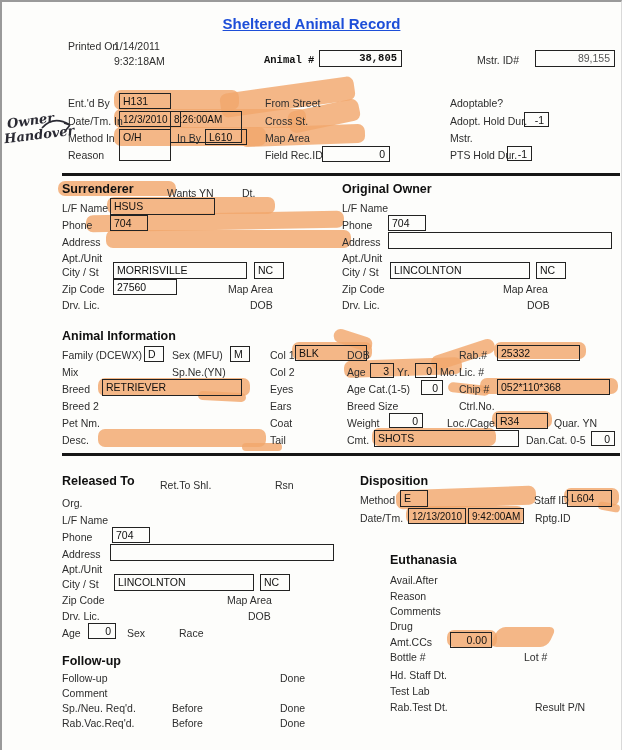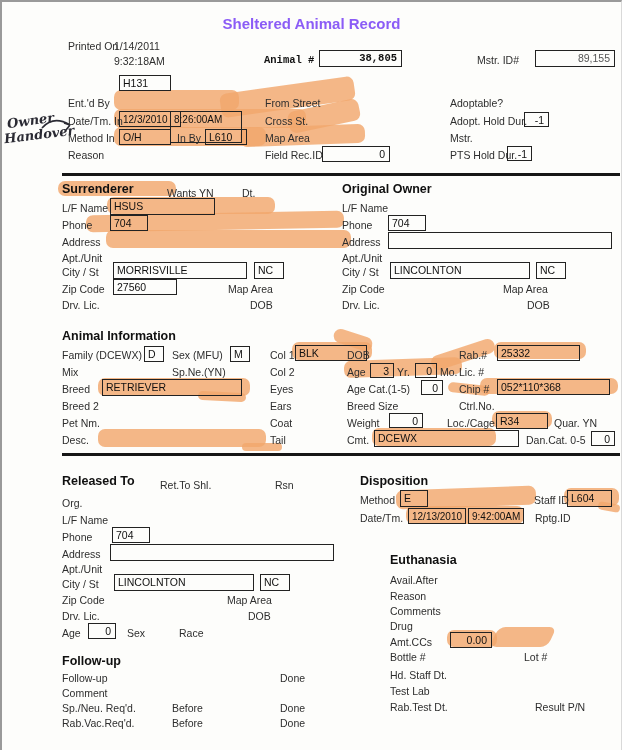--- a/index.html
+++ b/index.html
@@ -11,21 +11,21 @@
   .hd{position:absolute;font-weight:bold;font-size:12.5px;color:#101010;z-index:3;white-space:nowrap;}
   .bx{position:absolute;border:1.6px solid #222;box-sizing:border-box;z-index:2;background:transparent;}
   .bx .v{position:absolute;left:3px;top:1px;font-size:10.5px;line-height:13px;color:#101010;white-space:nowrap;}
   .bx.r .v{left:auto;right:4px;}
   .bx.sm .v{font-size:10px;}
   .mk{position:absolute;background:rgba(242,167,109,0.82);border-radius:7px;z-index:1;}
   .rule{position:absolute;height:3px;background:#161616;z-index:2;}
   .hw{position:absolute;font-family:"DejaVu Serif",serif;font-style:italic;font-size:13px;font-weight:bold;
       color:#2a2a33;z-index:3;white-space:nowrap;}
   .hw-arrow{position:absolute;z-index:3;}
-  .title{position:absolute;left:0;right:0;text-align:center;font-weight:bold;font-size:15px;color:#8b5cf6;z-index:3;}
+  .title{position:absolute;left:0;right:0;text-align:center;font-weight:bold;font-size:15px;color:#1d4ed8;z-index:3;text-decoration:underline;}
 </style>
 </head>
 <body>
 
 <div class="page">
 
   <div class="mk" style="left:112px;top:88px;width:125px;height:20px"></div>
   <div class="mk" style="left:218px;top:83px;width:135px;height:24px;transform:rotate(-8deg)"></div>
   <div class="mk" style="left:112px;top:107px;width:192px;height:19px"></div>
   <div class="mk" style="left:286px;top:103px;width:72px;height:22px;transform:rotate(-12deg)"></div>
@@ -69,32 +69,32 @@
     </div>
 
   <span class="hw" style="left:5px;top:111px;transform:rotate(-8deg)">Owner</span>
   <span class="hw" style="left:2px;top:125px;transform:rotate(-7deg)">Handover</span>
   <svg class="hw-arrow" style="left:38px;top:114px" width="36" height="20" viewBox="0 0 36 20">
     <path d="M2 12 C 10 3, 20 3, 30 9" fill="none" stroke="#2a2a33" stroke-width="1.6"></path>
     <path d="M30 9 l-6 -2 M30 9 l-4 5" fill="none" stroke="#2a2a33" stroke-width="1.6"></path>
   </svg>
 
   <span class="lbl" style="left:66px;top:95px">Ent.'d By</span>
-  <div class="bx" style="left:117px;top:73px;width:52px;height:16px">
+  <div class="bx" style="left:117px;top:91px;width:52px;height:16px">
       <span class="v">H131</span>
     </div>
   <span class="lbl" style="left:66px;top:113px">Date/Tm. In</span>
   <div class="bx sm" style="left:117px;top:109px;width:62px;height:16px">
       <span class="v">12/3/2010</span>
     </div>
   <div class="bx sm" style="left:168px;top:109px;width:72px;height:32px">
       <span class="v">8:26:00AM</span>
     </div>
   <span class="lbl" style="left:66px;top:130px">Method In</span>
-  <div class="bx" style="left:117px;top:127px;width:52px;height:16px">
+  <div class="bx" style="left:117px;top:127px;width:52px;height:32px">
       <span class="v">O/H</span>
     </div>
   <span class="lbl" style="left:175px;top:130px">In By</span>
   <div class="bx" style="left:203px;top:127px;width:42px;height:16px">
       <span class="v">L610</span>
     </div>
   <span class="lbl" style="left:66px;top:147px">Reason</span>
 
   <span class="lbl" style="left:263px;top:95px">From Street</span>
   <span class="lbl" style="left:263px;top:113px">Cross St.</span>
@@ -224,21 +224,21 @@
   <div class="bx r" style="left:387px;top:411px;width:34px;height:15px">
       <span class="v">0</span>
     </div>
   <span class="lbl" style="left:445px;top:415px">Loc./Cage</span>
   <div class="bx" style="left:494px;top:411px;width:52px;height:16px">
       <span class="v">R34</span>
     </div>
   <span class="lbl" style="left:552px;top:415px">Quar. YN</span>
   <span class="lbl" style="left:345px;top:432px">Cmt.</span>
   <div class="bx" style="left:372px;top:428px;width:145px;height:17px">
-      <span class="v">DCEWX</span>
+      <span class="v">SHOTS</span>
     </div>
   <span class="lbl" style="left:524px;top:432px">Dan.Cat. 0-5</span>
   <div class="bx r" style="left:589px;top:429px;width:24px;height:15px">
       <span class="v">0</span>
     </div>
 
   <div class="rule" style="left:60px;top:451px;width:558px"></div>
 
   <span class="hd" style="left:60px;top:472px">Released To</span>
   <span class="lbl" style="left:158px;top:477px">Ret.To Shl.</span>

